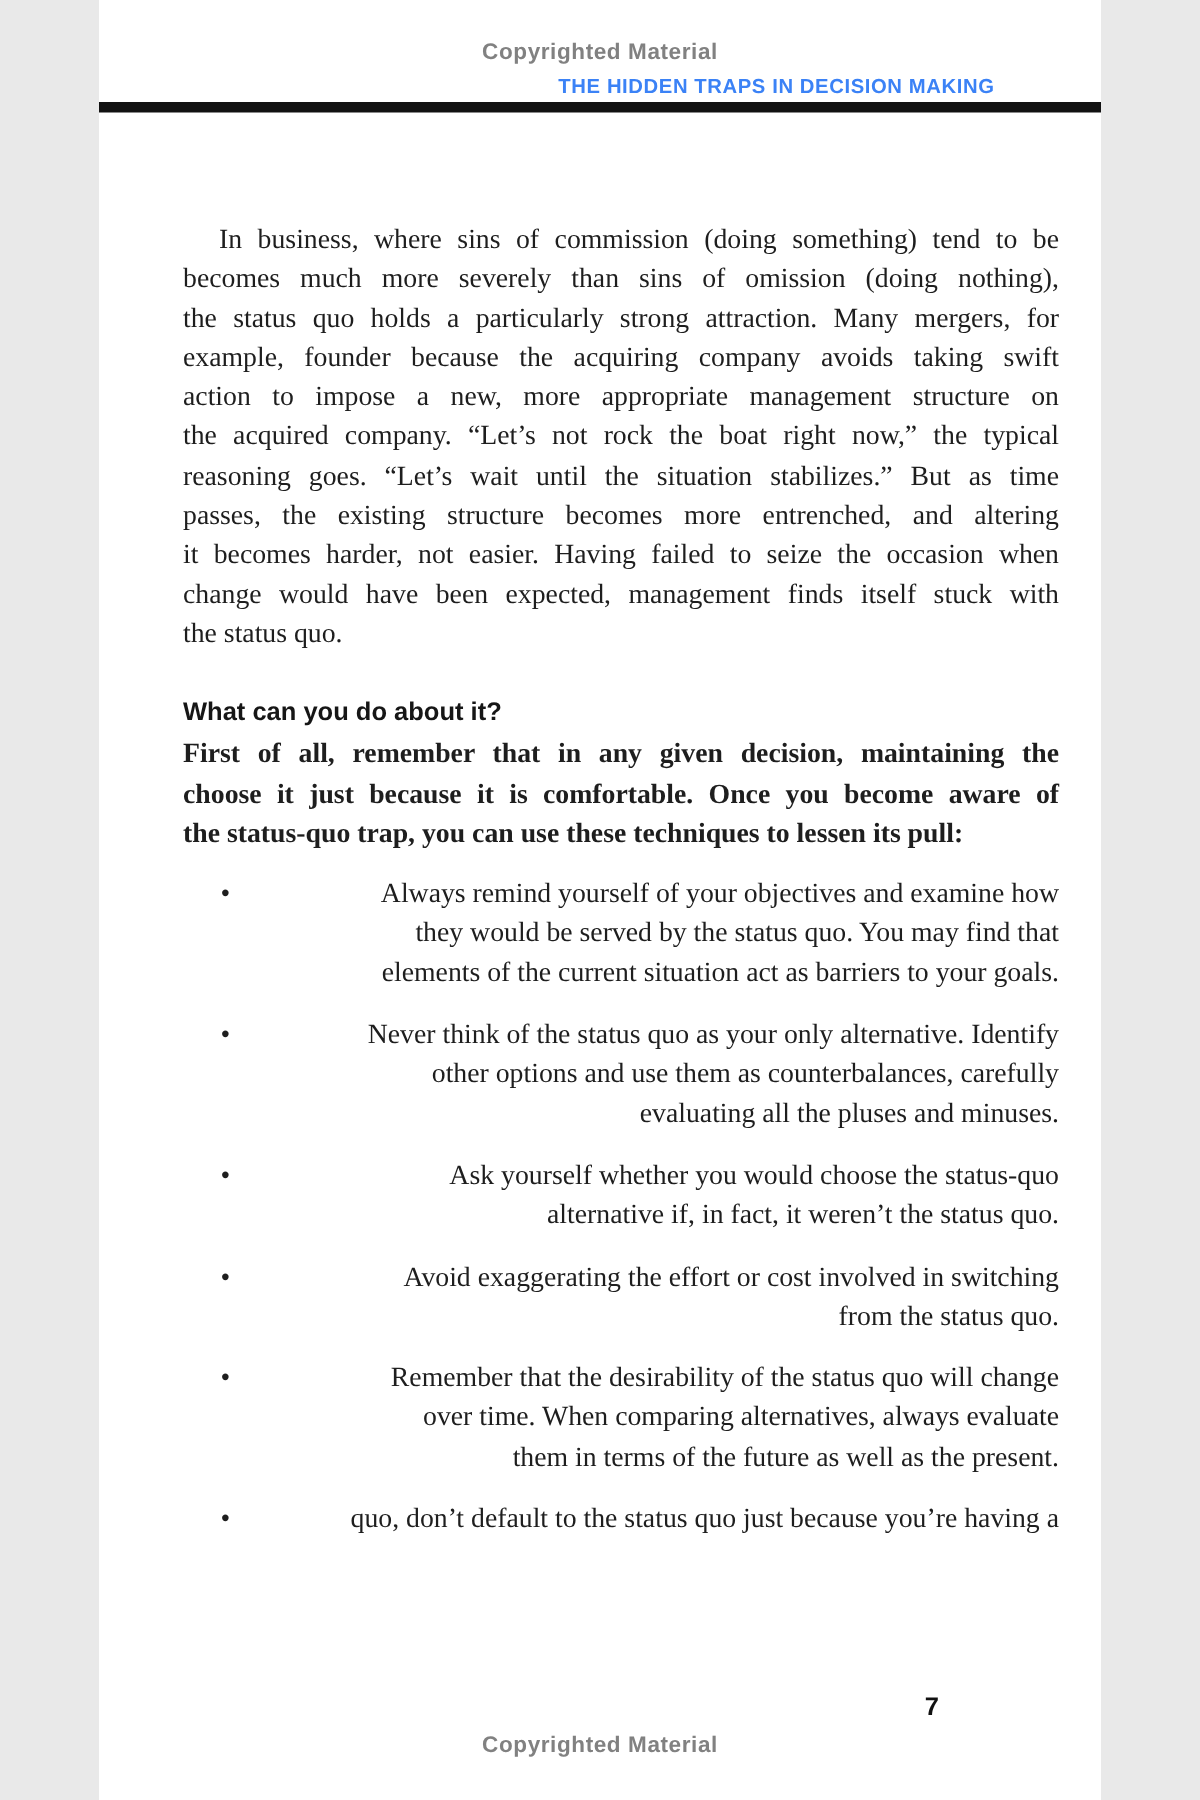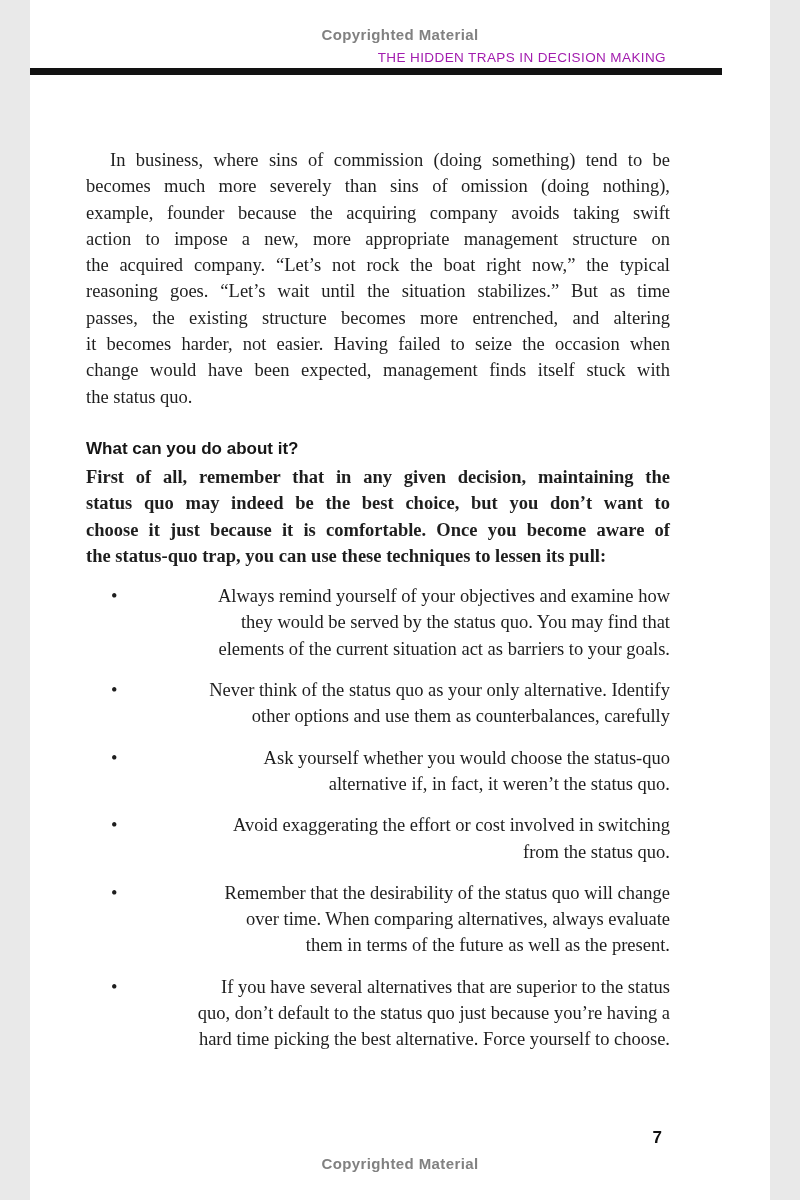--- a/index.html
+++ b/index.html
@@ -1,44 +1,44 @@
 <!DOCTYPE html>
 <html><head>
 <meta charset="utf-8">
 <style>
   * { margin: 0; padding: 0; box-sizing: border-box; }
   html, body { background: #e9e9e9; }
   .page {
     position: relative;
-    width: 740px;
+    width: 668px;
     height: 1200px;
     margin: 0 auto;
     background: #ffffff;
     font-family: "Liberation Serif", serif;
     color: #1e1e1e;
     overflow: hidden;
   }
   .top-copyright {
     padding-top: 26px;
     text-align: center;
     font-family: "Liberation Sans", sans-serif;
     font-weight: 700;
     font-size: 15px;
     letter-spacing: 0.4px;
     color: #818181;
   }
   .running-head {
     margin-top: 7px;
-    padding-right: 104px;
+    padding-right: 71px;
     text-align: right;
     font-family: "Liberation Sans", sans-serif;
-    font-weight: 400;
+    font-weight: 700;
     font-size: 13.5px;
     letter-spacing: 0.4px;
-    color: #a21caf;
+    color: #3b82f6;
   }
   .rule {
     margin-top: 3px;
     width: 692px;
     height: 7px;
     background: #121212;
   }
   .content {
     margin-left: 56px;
     margin-top: 72px;
@@ -93,55 +93,56 @@
 
   <div class="running-head">THE HIDDEN TRAPS IN DECISION MAKING</div>
 
   <div class="rule"></div>
 
   <div class="content">
 
     <div class="para indent-first">
         <div class="ln">In business, where sins of commission (doing something) tend to be</div>
         <div class="ln">becomes much more severely than sins of omission (doing nothing),</div>
+        <div class="ln">the status quo holds a particularly strong attraction. Many mergers, for</div>
         <div class="ln">example, founder because the acquiring company avoids taking swift</div>
         <div class="ln">action to impose a new, more appropriate management structure on</div>
         <div class="ln">the acquired company. “Let’s not rock the boat right now,” the typical</div>
         <div class="ln">reasoning goes. “Let’s wait until the situation stabilizes.” But as time</div>
         <div class="ln">passes, the existing structure becomes more entrenched, and altering</div>
         <div class="ln">it becomes harder, not easier. Having failed to seize the occasion when</div>
         <div class="ln">change would have been expected, management finds itself stuck with</div>
         <div class="ln">the status quo.</div>
       </div>
 
     <h2 class="heading">What can you do about it?</h2>
 
     <div class="para para2">
         <div class="ln">First of all, remember that in any given decision, maintaining the</div>
-        <div class="ln">status quo may indeed be the best choice, but you don’t want to</div>
         <div class="ln">choose it just because it is comfortable. Once you become aware of</div>
         <div class="ln">the status-quo trap, you can use these techniques to lessen its pull:</div>
       </div>
 
     <div class="bullets">
 
       <div class="bullet-item">
         <span class="bullet-marker">•</span>
         <div class="bullet-text">
             <div class="ln">Always remind yourself of your objectives and examine how</div>
             <div class="ln">they would be served by the status quo. You may find that</div>
             <div class="ln">elements of the current situation act as barriers to your goals.</div>
           </div>
       </div>
 
       <div class="bullet-item">
         <span class="bullet-marker">•</span>
         <div class="bullet-text">
             <div class="ln">Never think of the status quo as your only alternative. Identify</div>
             <div class="ln">other options and use them as counterbalances, carefully</div>
+            <div class="ln">evaluating all the pluses and minuses.</div>
           </div>
       </div>
 
       <div class="bullet-item">
         <span class="bullet-marker">•</span>
         <div class="bullet-text">
             <div class="ln">Ask yourself whether you would choose the status-quo</div>
             <div class="ln">alternative if, in fact, it weren’t the status quo.</div>
           </div>
       </div>
@@ -159,23 +160,21 @@
         <div class="bullet-text">
             <div class="ln">Remember that the desirability of the status quo will change</div>
             <div class="ln">over time. When comparing alternatives, always evaluate</div>
             <div class="ln">them in terms of the future as well as the present.</div>
           </div>
       </div>
 
       <div class="bullet-item">
         <span class="bullet-marker">•</span>
         <div class="bullet-text">
-            <div class="ln">If you have several alternatives that are superior to the status</div>
             <div class="ln">quo, don’t default to the status quo just because you’re having a</div>
-            <div class="ln">hard time picking the best alternative. Force yourself to choose.</div>
           </div>
       </div>
 
     </div>
   </div>
 
   <div class="page-number">7</div>
 
   <div class="bottom-copyright">Copyrighted Material</div>
 

